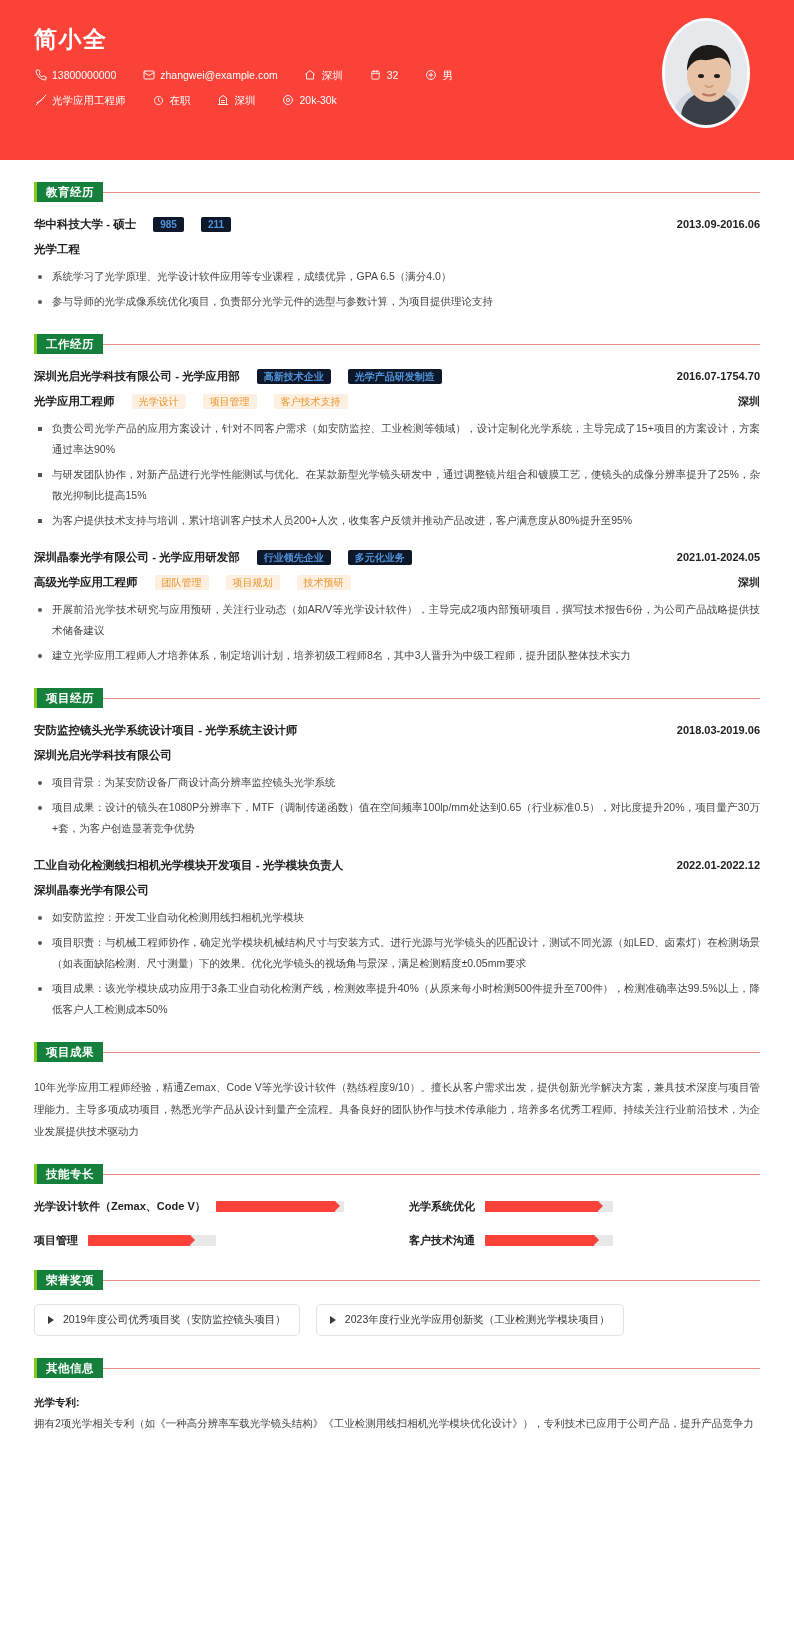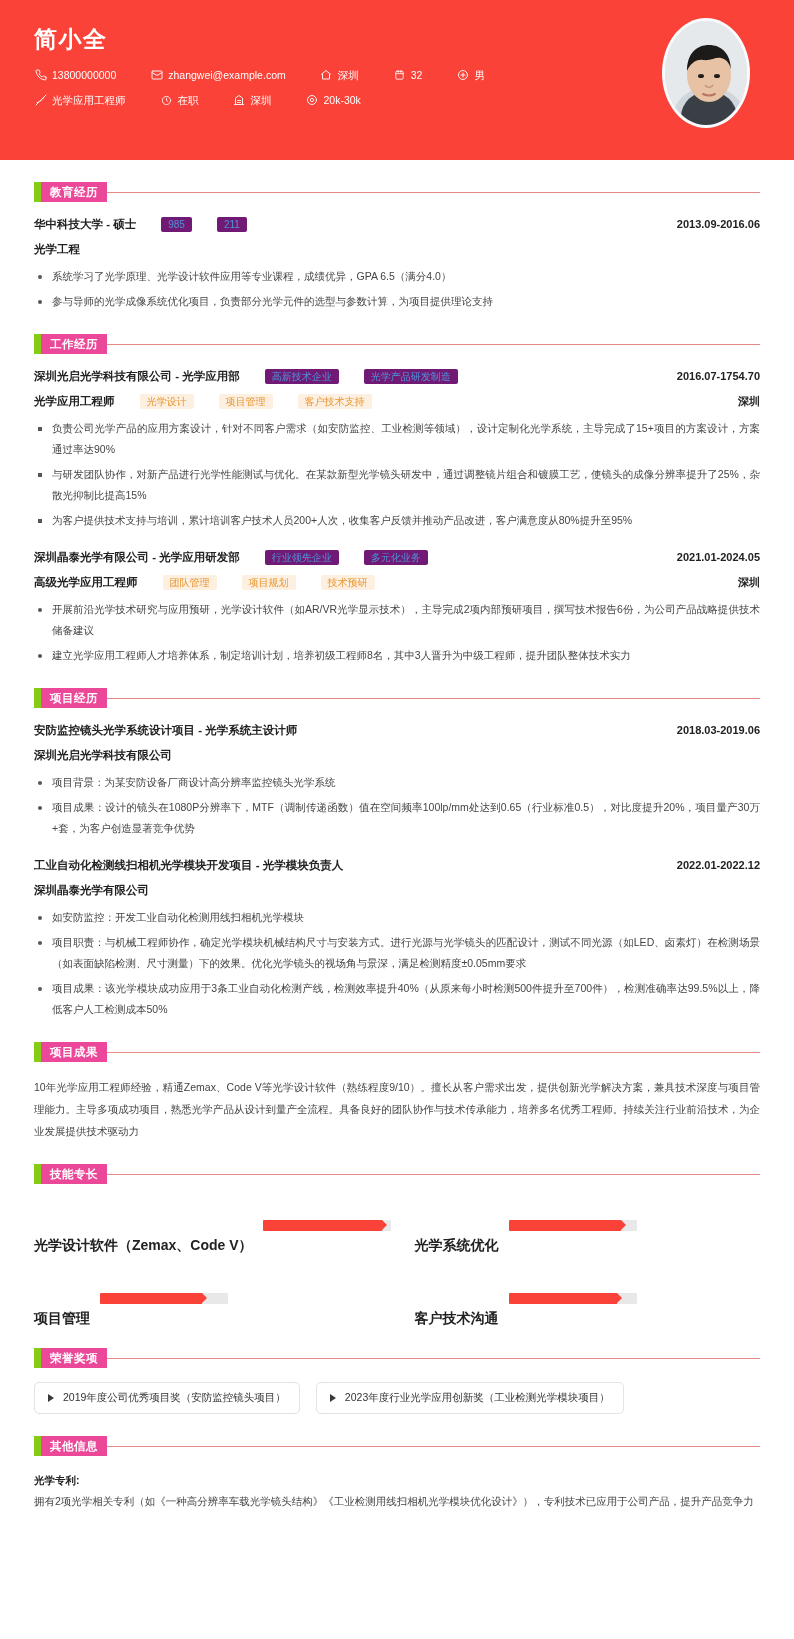--- a/index.html
+++ b/index.html
@@ -46,21 +46,21 @@
     font-weight: bold;
     color: #ffffff;
     letter-spacing: 1.5px;
     line-height: 30px;
     margin-bottom: 14px;
   }
   .meta-row {
     display: flex;
     flex-wrap: wrap;
     align-items: center;
-    gap: 16px;
+    gap: 8px;
     margin-bottom: 11px;
   }
   .meta-item {
     display: inline-flex;
     align-items: center;
     color: #ffffff;
     font-size: 10.5px;
     line-height: 14px;
     margin-right: 18px;
     white-space: nowrap;
@@ -101,30 +101,30 @@
 
   
   .section { margin-top: 22px; }
   .sec-head {
     display: flex;
     align-items: center;
     height: 20px;
     margin-bottom: 14px;
   }
   .sec-tag {
-    background: #ec4899;
+    background: #15803d;
     color: #ffffff;
     font-size: 11.5px;
     font-weight: bold;
     line-height: 20px;
     height: 20px;
     padding: 0 9px;
     letter-spacing: .5px;
     flex: 0 0 auto;
-    border-left: 7px solid #84cc16;
+    border-left: 3px solid #84cc16;
   }
   .sec-line {
     flex: 1 1 auto;
     height: 1px;
     background: #e88b86;
     margin-left: 0px;
   }
 
   
   .entry { margin-bottom: 14px; }
@@ -132,21 +132,21 @@
   .row-top {
     display: flex;
     align-items: center;
     justify-content: space-between;
     margin-bottom: 9px;
   }
   .row-left {
     display: flex;
     align-items: center;
     flex-wrap: wrap;
-    gap: 16px;
+    gap: 8px;
   }
   .org {
     font-size: 11.5px;
     font-weight: bold;
     color: #222222;
     line-height: 16px;
   }
   .date {
     font-size: 11px;
     font-weight: bold;
@@ -162,21 +162,21 @@
     line-height: 16px;
   }
   .chip {
     font-size: 10px;
     line-height: 15px;
     padding: 0 7px;
     margin-left: 9px;
     border-radius: 2px;
     white-space: nowrap;
   }
-  .chip-blue { background: #701a75; color: #4f93d8; }
+  .chip-blue { background: #0f172a; color: #4f93d8; font-weight: bold; }
   .chip-orange { background: #fdf0e0; color: #e8952f; }
   .major {
     font-size: 11.5px;
     font-weight: bold;
     color: #222222;
     line-height: 16px;
     margin-bottom: 9px;
   }
   .subcompany {
     font-size: 11.5px;
@@ -223,27 +223,26 @@
     display: grid;
     grid-template-columns: 1fr 1fr;
     row-gap: 18px;
     column-gap: 24px;
   }
   .skill {
     display: flex;
     align-items: center;
   }
   .skill-label {
-    font-size: 14px;
+    font-size: 11px;
     font-weight: bold;
     color: #222222;
     white-space: nowrap;
     margin-right: 10px;
     line-height: 16px;
-    margin-top: 39px;
   }
   .skill-track {
     position: relative;
     flex: 0 0 auto;
     width: 128px;
     height: 11px;
     background: #e8e8e8;
     border-radius: 1px;
     overflow: hidden;
   }
@@ -499,21 +498,21 @@
         <div class="row-top">
           <div class="row-left">
             <span class="org">高级光学应用工程师</span>
             <span class="chip chip-orange">团队管理</span>
             <span class="chip chip-orange">项目规划</span>
             <span class="chip chip-orange">技术预研</span>
           </div>
           <span class="place">深圳</span>
         </div>
         <ul class="bullets">
-          <li>开展前沿光学技术研究与应用预研，光学设计软件（如AR/VR光学显示技术），主导完成2项内部预研项目，撰写技术报告6份，为公司产品战略提供技术储备建议</li>
+          <li>开展前沿光学技术研究与应用预研，关注行业动态（如AR/V等光学设计软件），主导完成2项内部预研项目，撰写技术报告6份，为公司产品战略提供技术储备建议</li>
           <li>建立光学应用工程师人才培养体系，制定培训计划，培养初级工程师8名，其中3人晋升为中级工程师，提升团队整体技术实力</li>
         </ul>
       </div>
     </div>
 
     <div class="section">
       <div class="sec-head">
         <div class="sec-tag">项目经历</div>
         <div class="sec-line"></div>
       </div>

